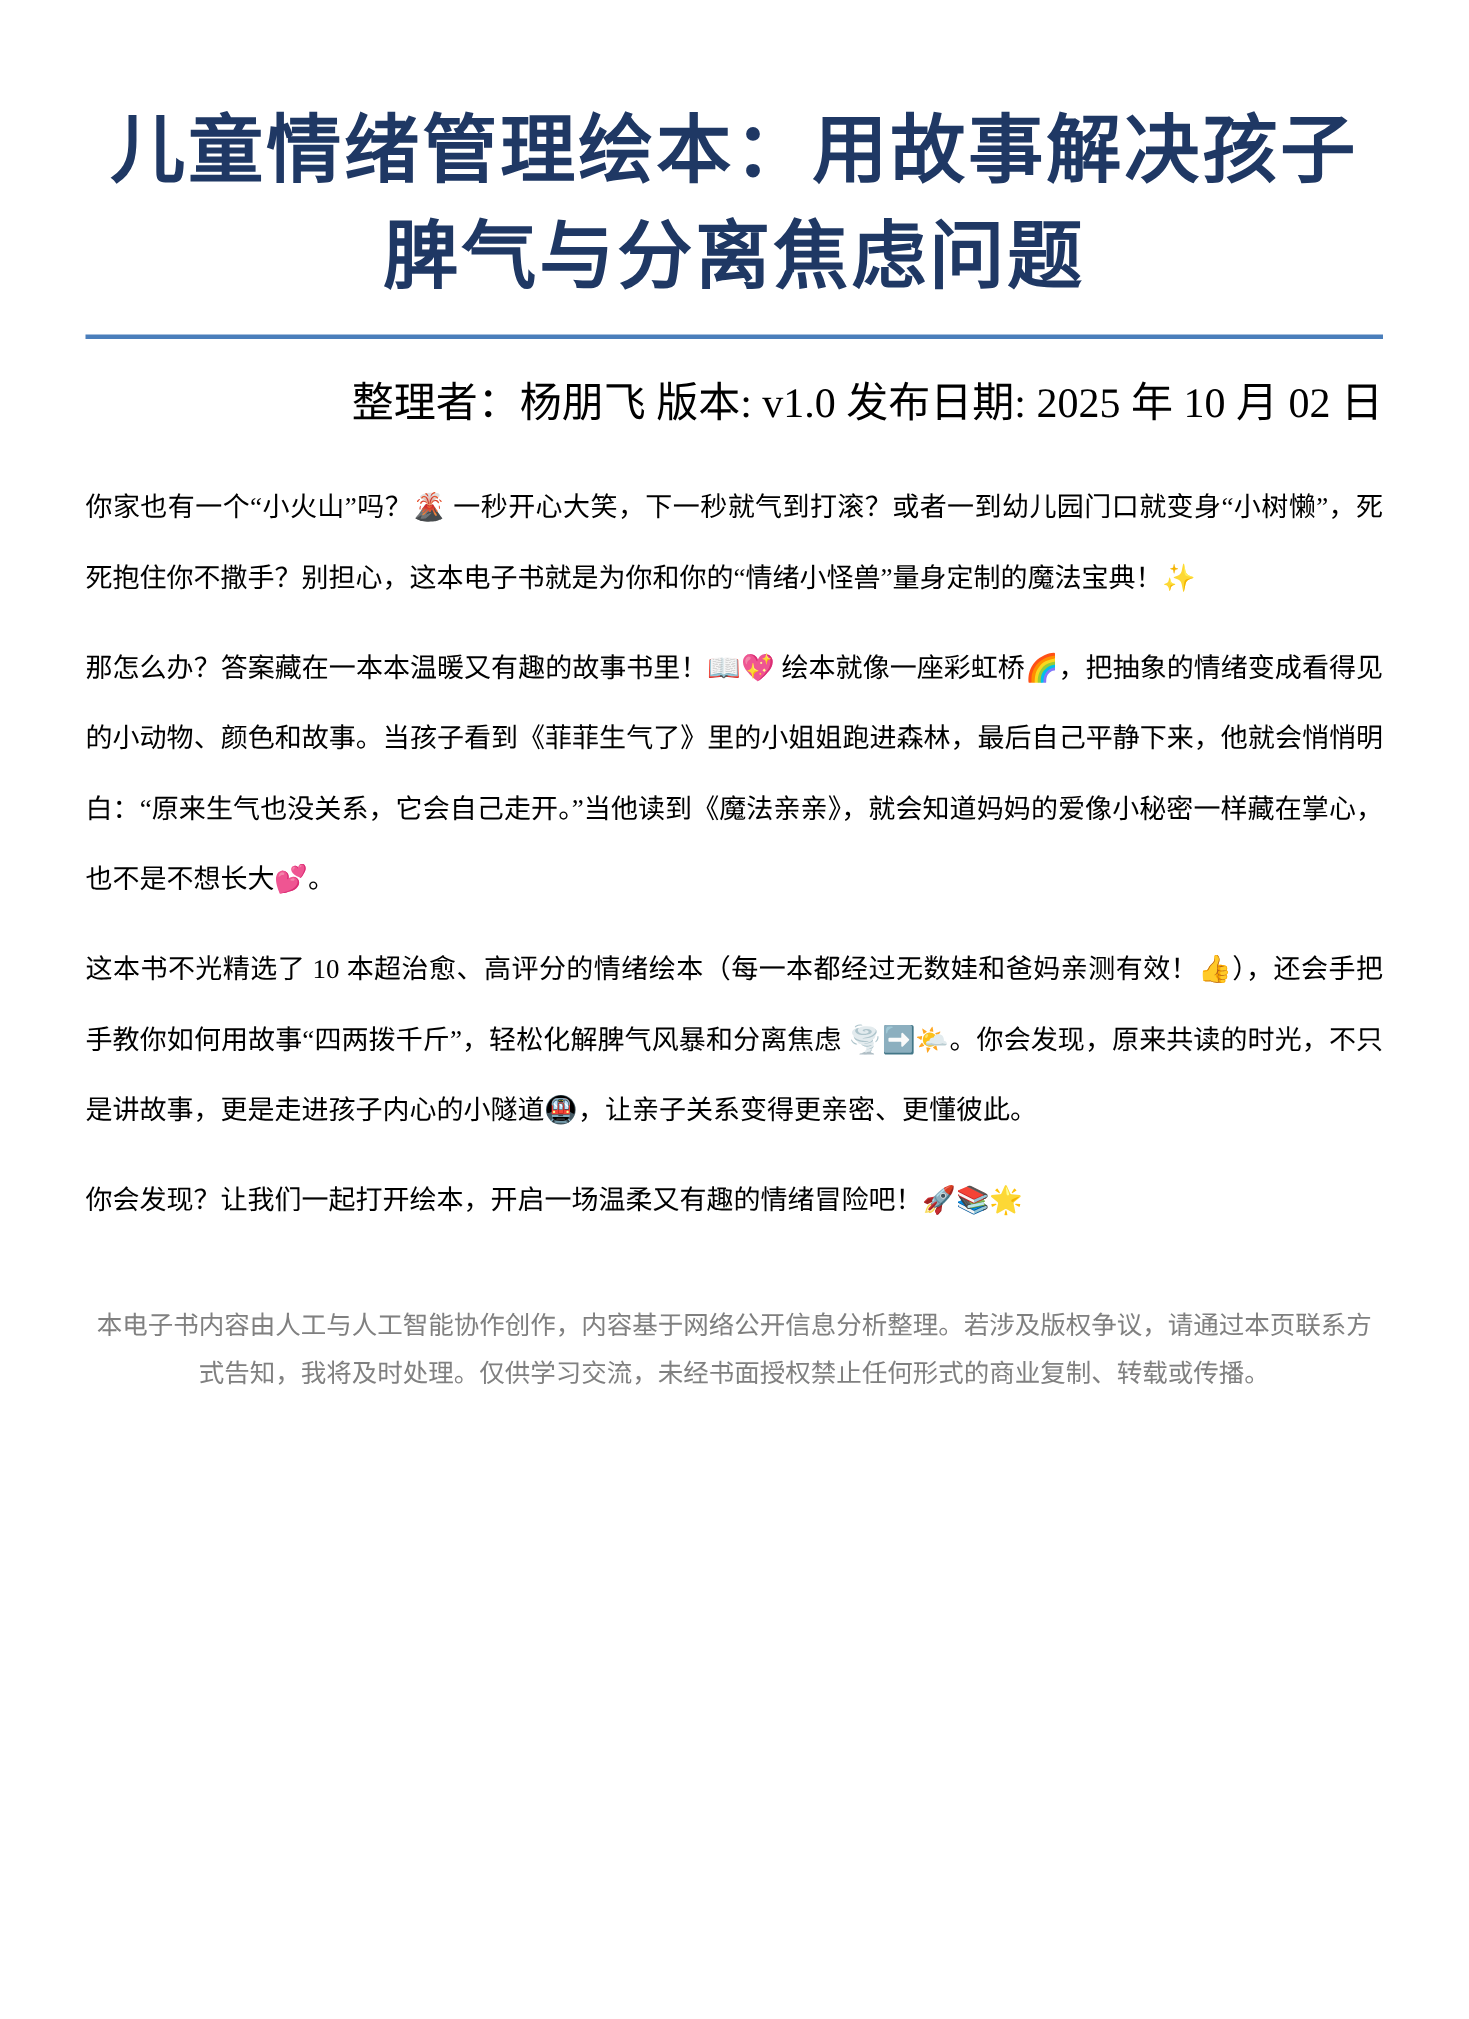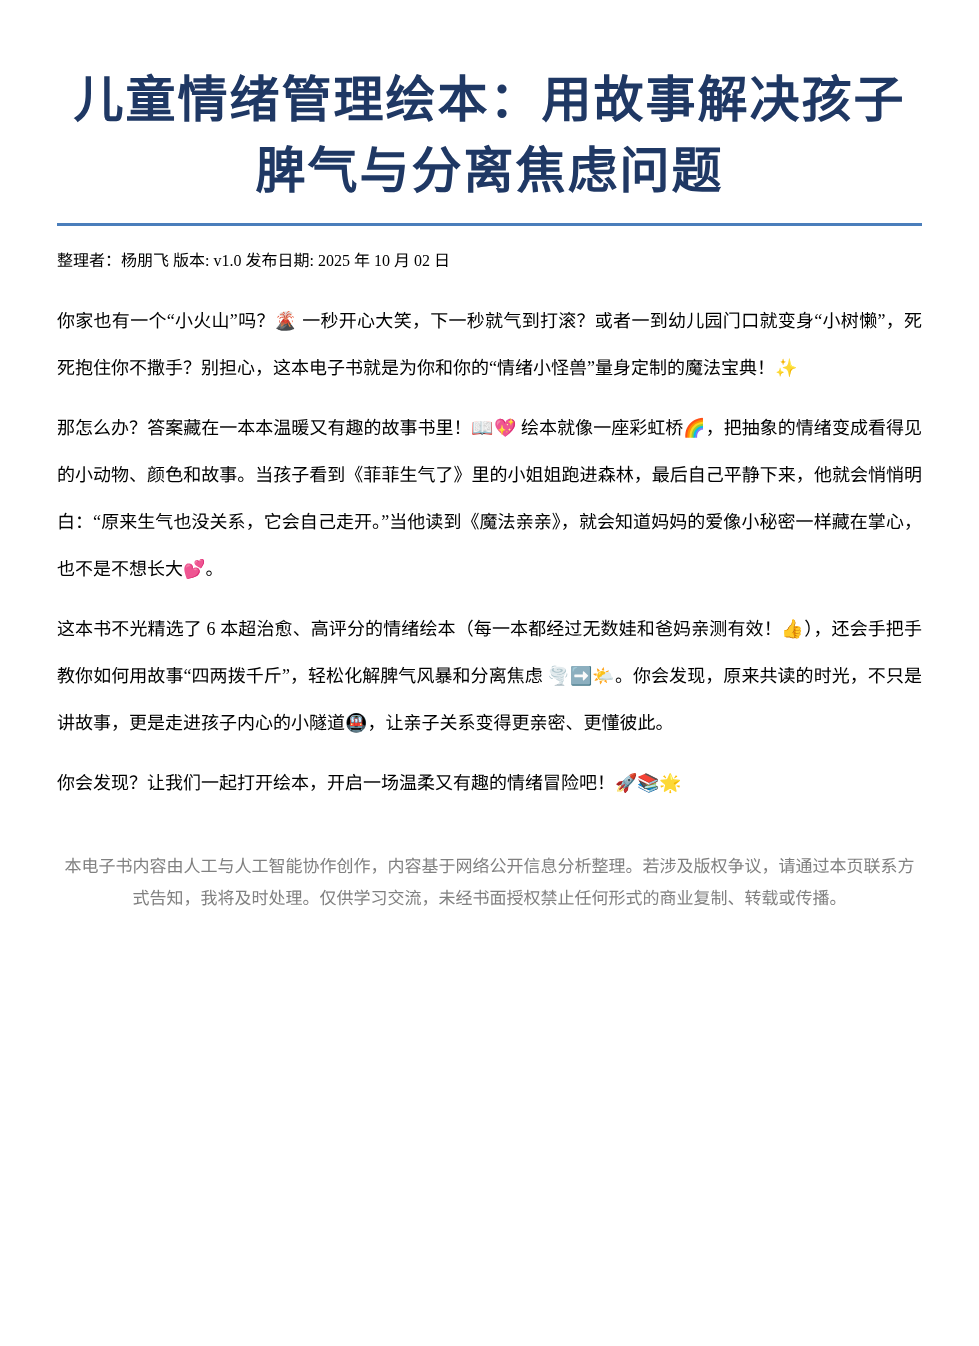--- a/index.html
+++ b/index.html
@@ -29,22 +29,22 @@
     text-align: center;
     margin: 13px auto 16px auto;
     max-width: 840px;
   }
   .divider {
     height: 0;
     border-bottom: 3px solid #4a7ebb;
     margin: 6px 0 24px 0;
   }
   .byline {
-    text-align: left;
-    font-size: 16px;
+    text-align: right;
+    font-size: 28px;
     line-height: 1.4;
     margin: 0 0 26px 0;
     color: #000000;
   }
   .para {
     font-size: 18px;
     line-height: 47px;
     text-align: justify;
     margin: 0 0 13px 0;
     color: #000000;
@@ -67,19 +67,19 @@
 
   <div class="divider"></div>
 
   <p class="byline">整理者：杨朋飞 版本: v1.0 发布日期: 2025 年 10 月 02 日</p>
 
   <p class="para">你家也有一个“小火山”吗？🌋 一秒开心大笑，下一秒就气到打滚？或者一到幼儿园门口就变身“小树懒”，死死抱住你不撒手？别担心，这本电子书就是为你和你的“情绪小怪兽”量身定制的魔法宝典！✨</p>
 
 
   <p class="para">那怎么办？答案藏在一本本温暖又有趣的故事书里！📖💖 绘本就像一座彩虹桥🌈，把抽象的情绪变成看得见的小动物、颜色和故事。当孩子看到《菲菲生气了》里的小姐姐跑进森林，最后自己平静下来，他就会悄悄明白：“原来生气也没关系，它会自己走开。”当他读到《魔法亲亲》，就会知道妈妈的爱像小秘密一样藏在掌心，也不是不想长大💕。</p>
 
-  <p class="para">这本书不光精选了 6 本超治愈、高评分的情绪绘本（每一本都经过无数娃和爸妈亲测有效！👍），还会手把手教你如何用故事“四两拨千斤”，轻松化解脾气风暴和分离焦虑 🌪️➡️🌤️。你会发现，原来共读的时光，不只是讲故事，更是走进孩子内心的小隧道🚇，让亲子关系变得更亲密、更懂彼此。</p>
+  <p class="para">这本书不光精选了 10 本超治愈、高评分的情绪绘本（每一本都经过无数娃和爸妈亲测有效！👍），还会手把手教你如何用故事“四两拨千斤”，轻松化解脾气风暴和分离焦虑 🌪️➡️🌤️。你会发现，原来共读的时光，不只是讲故事，更是走进孩子内心的小隧道🚇，让亲子关系变得更亲密、更懂彼此。</p>
 
   <p class="para">你会发现？让我们一起打开绘本，开启一场温柔又有趣的情绪冒险吧！🚀📚🌟</p>
 
   <p class="footer-note">本电子书内容由人工与人工智能协作创作，内容基于网络公开信息分析整理。若涉及版权争议，请通过本页联系方式告知，我将及时处理。仅供学习交流，未经书面授权禁止任何形式的商业复制、转载或传播。</p>
 
 </div>
 
 </body></html>

